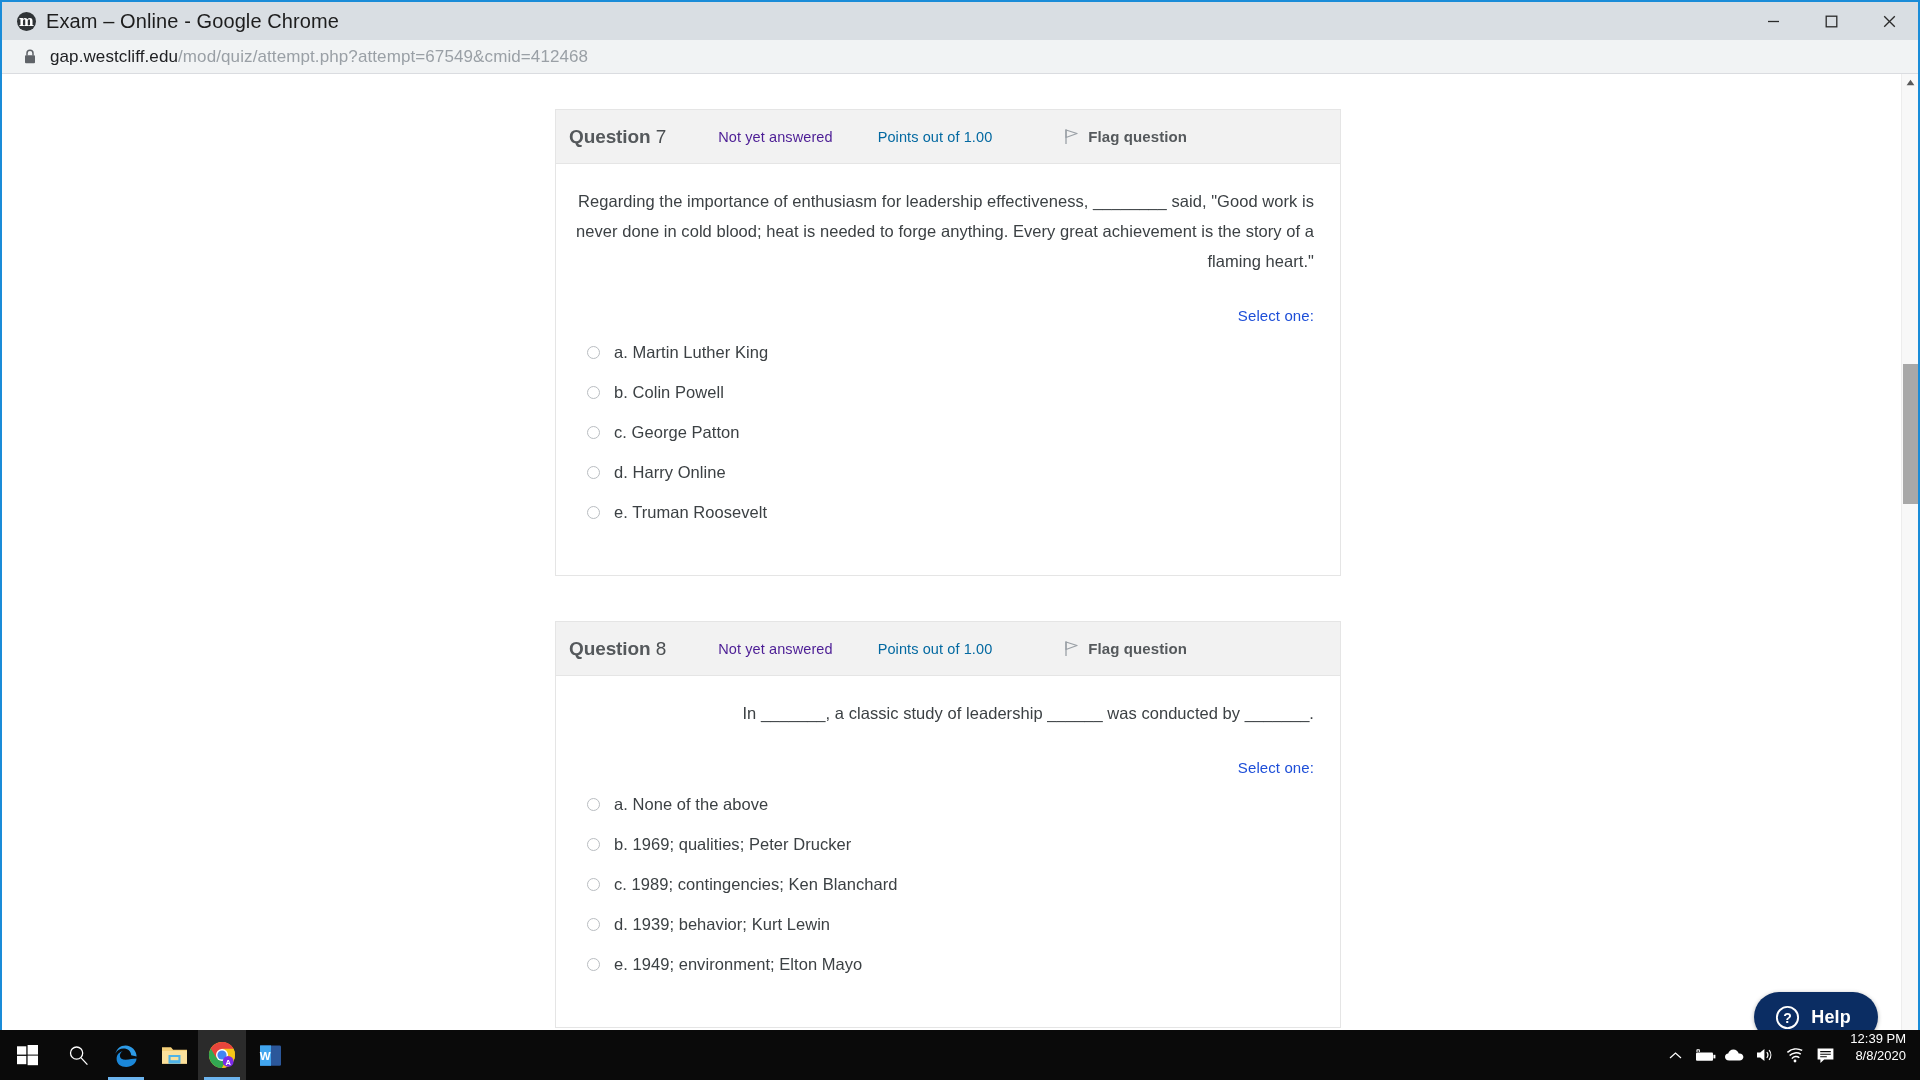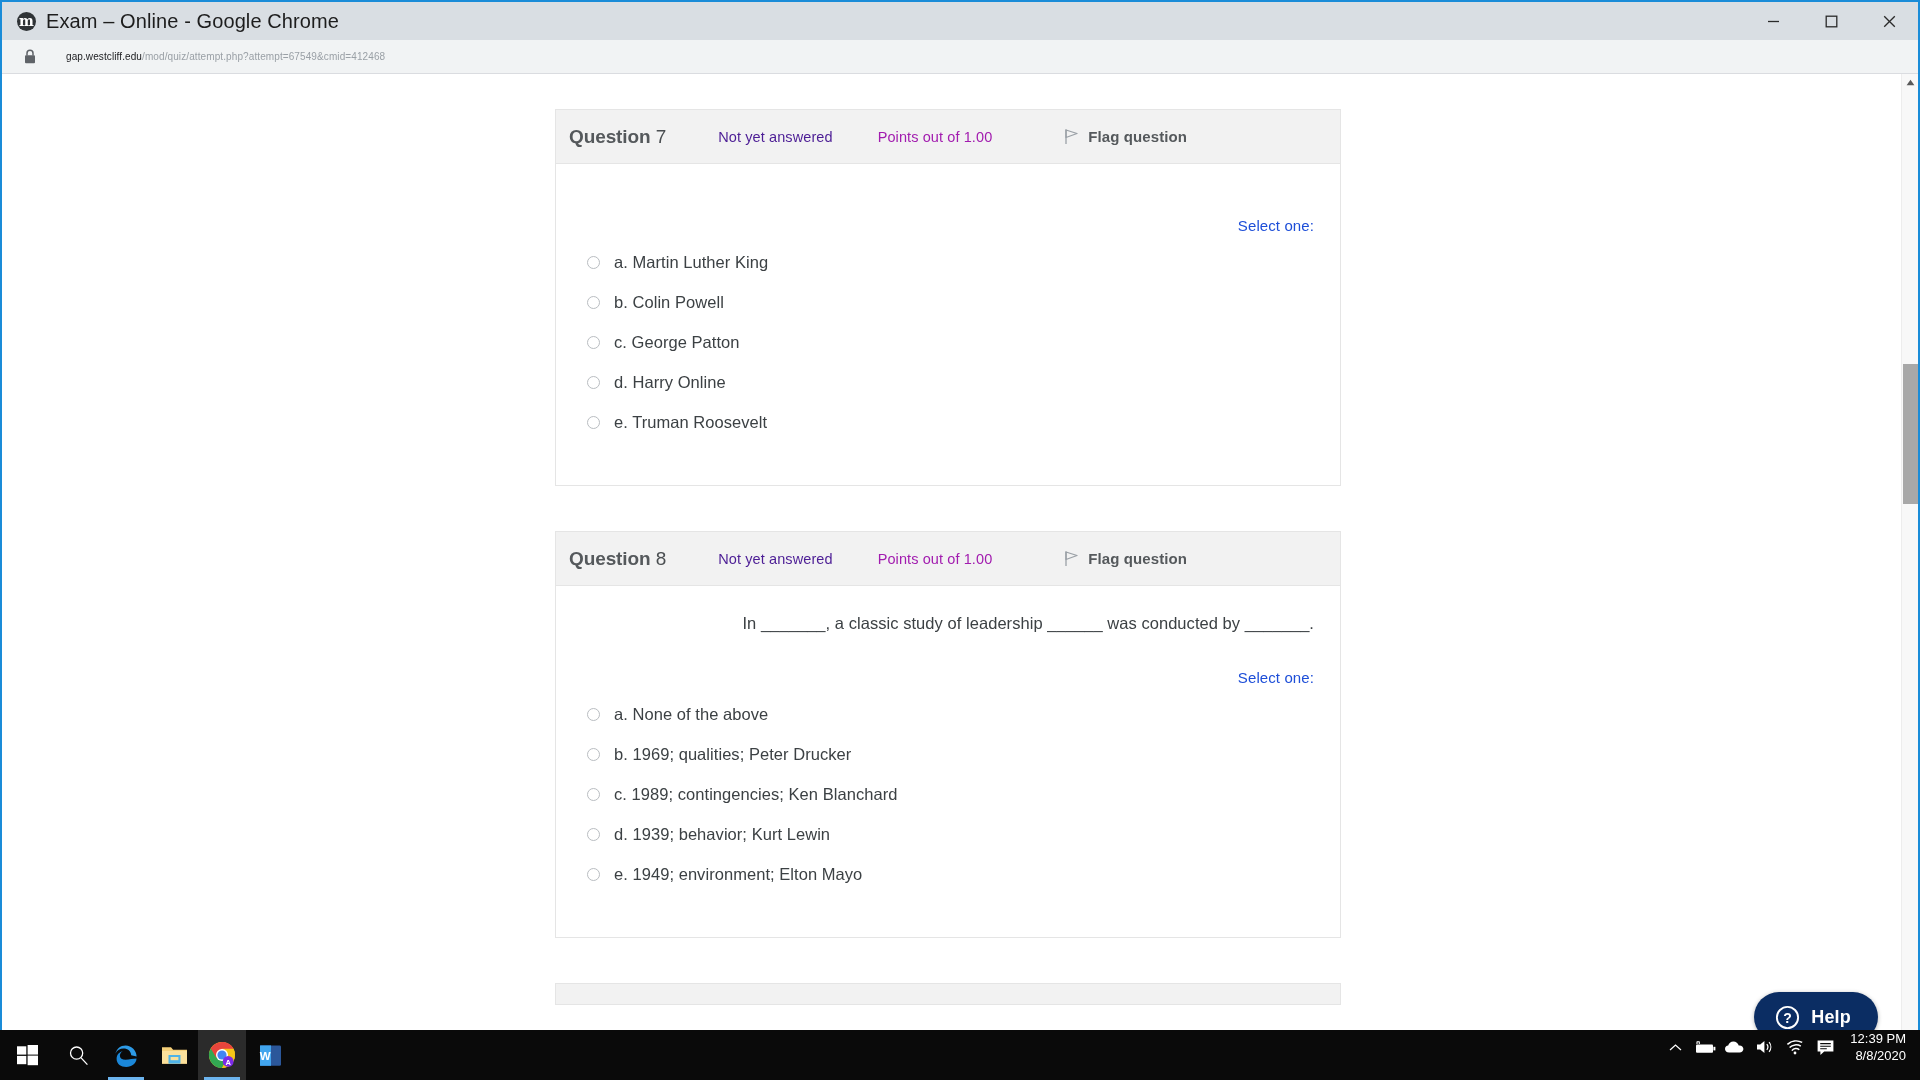--- a/index.html
+++ b/index.html
@@ -21,36 +21,36 @@
          display:flex; align-items:center; justify-content:center;
          font-family:"DejaVu Serif", serif; line-height:1; }
   .title-text { margin-left:10px; font-size:20px; color:#1d1d1d; letter-spacing:0.1px; }
   .wincontrols { position:absolute; right:0; top:0; height:38px; display:flex; }
   .wc { width:58px; height:38px; display:flex; align-items:center; justify-content:center; }
   .wc svg { display:block; }
 
   .addrbar { height:34px; background:#f1f3f4; border-bottom:1px solid #dadce0;
              display:flex; align-items:center; flex:0 0 34px; }
   .lock { margin-left:22px; display:flex; align-items:center; }
-  .url { margin-left:30px; font-size:10px; color:#9aa0a6; letter-spacing:0.1px; white-space:nowrap; }
+  .url { margin-left:14px; font-size:17px; color:#9aa0a6; letter-spacing:0.1px; white-space:nowrap; }
   .url b { color:#202124; font-weight:400; }
 
   
   .viewport { flex:1 1 auto; position:relative; background:#fff; overflow:hidden;text-align:right; }
   .page { position:absolute; inset:0 17px 0 0; overflow:hidden; }
 
   .content { position:absolute; left:553px; top:35px; width:786px; }
 
   .qcard { background:#fff; border:1px solid #e5e5e5; margin-bottom:45px; }
   .qhead { background:#f2f2f2; border-bottom:1px solid #e5e5e5;
            height:54px; display:flex; align-items:center; padding:0 0 0 13px; }
   .qno { font-size:19px; color:#55595c; font-weight:bold; letter-spacing:-0.1px; }
   .qno .num { font-weight:normal; color:#4a4e51; }
   .qstate { font-size:14.5px; color:#4c1d95; margin-left:52px; letter-spacing:0.1px; }
-  .qpoints { font-size:14.5px; color:#a21caf; margin-left:45px; letter-spacing:0.1px; }
+  .qpoints { font-size:14.5px; color:#0369a1; margin-left:45px; letter-spacing:0.1px; }
   .qflag { display:flex; align-items:center; margin-left:71px; }
   .qflag .flabel { font-size:15px; font-weight:bold; color:#55595c; margin-left:9px; letter-spacing:0.1px; }
 
   .qbody { padding:22px 26px 34px 18px; }
   .qtext { font-size:16.5px; line-height:30px; color:#3c4144; letter-spacing:0.05px; }
   .selectone { font-size:15px; color:#1d4ed8; margin-top:31px; letter-spacing:0.1px; }
   .opts { margin-top:17px; }
   .opt { display:flex; align-items:flex-start; margin-bottom:18px; }
   .radio { width:13px; height:13px; border:1.4px solid #b9bdc1; border-radius:50%;
            background:#fff; flex:0 0 13px; margin-top:5px; margin-left:13px; }
@@ -73,21 +73,21 @@
   .help .hlabel { color:#ffffff; font-size:18px; font-weight:bold; margin-left:11px; letter-spacing:0.2px; }
 
   
   .taskbar { position:absolute; left:0; bottom:0; width:1920px; height:50px;
              background:#0a0a0a; display:flex; align-items:center; z-index:30; }
   .tb-item { width:48px; height:50px; display:flex; align-items:center; justify-content:center;
              position:relative; }
   .tb-item.start { width:54px; }
   .tb-item.active { background:#2b2b2b; }
   .tb-item .underline { position:absolute; bottom:0; left:6px; right:6px; height:3px; background:#6cb4ee; }
-  .tray { position:absolute; right:0; top:0; height:34px; display:flex; align-items:center; }
+  .tray { position:absolute; right:0; top:0; height:34px; display:flex; align-items:flex-start; }
   .tray-ico { width:30px; height:50px; display:flex; align-items:center; justify-content:center; }
   .clock { color:#fff; font-size:13px; line-height:17px; text-align:right; margin:0 14px 0 10px; }
   .tb-edge { position:absolute; right:0; top:0; width:6px; height:50px; }
 </style>
 </head>
 <body>
 
 <div class="window">
 
   <div class="titlebar">
@@ -134,20 +134,21 @@
             <span class="qpoints">Points out of 1.00</span>
             <span class="qflag">
               <svg width="16" height="17" viewBox="0 0 16 17">
                 <path d="M3 1.5 V16" stroke="#9aa0a6" stroke-width="1.3" fill="none"></path>
                 <path d="M3 2 L14 5.5 L3 9.5 Z" fill="none" stroke="#9aa0a6" stroke-width="1.3" stroke-linejoin="round"></path>
               </svg>
               <span class="flabel">Flag question</span>
             </span>
           </div>
           <div class="qbody">
+            <div class="qtext">Regarding the importance of enthusiasm for leadership effectiveness, ________ said, "Good work is never done in cold blood; heat is needed to forge anything. Every great achievement is the story of a flaming heart."</div>
             <div class="selectone">Select one:</div>
             <div class="opts">
               <div class="opt">
                 <span class="radio"></span>
                 <span class="olabel">a. Martin Luther King</span>
               </div>
               <div class="opt">
                 <span class="radio"></span>
                 <span class="olabel">b. Colin Powell</span>
               </div>

